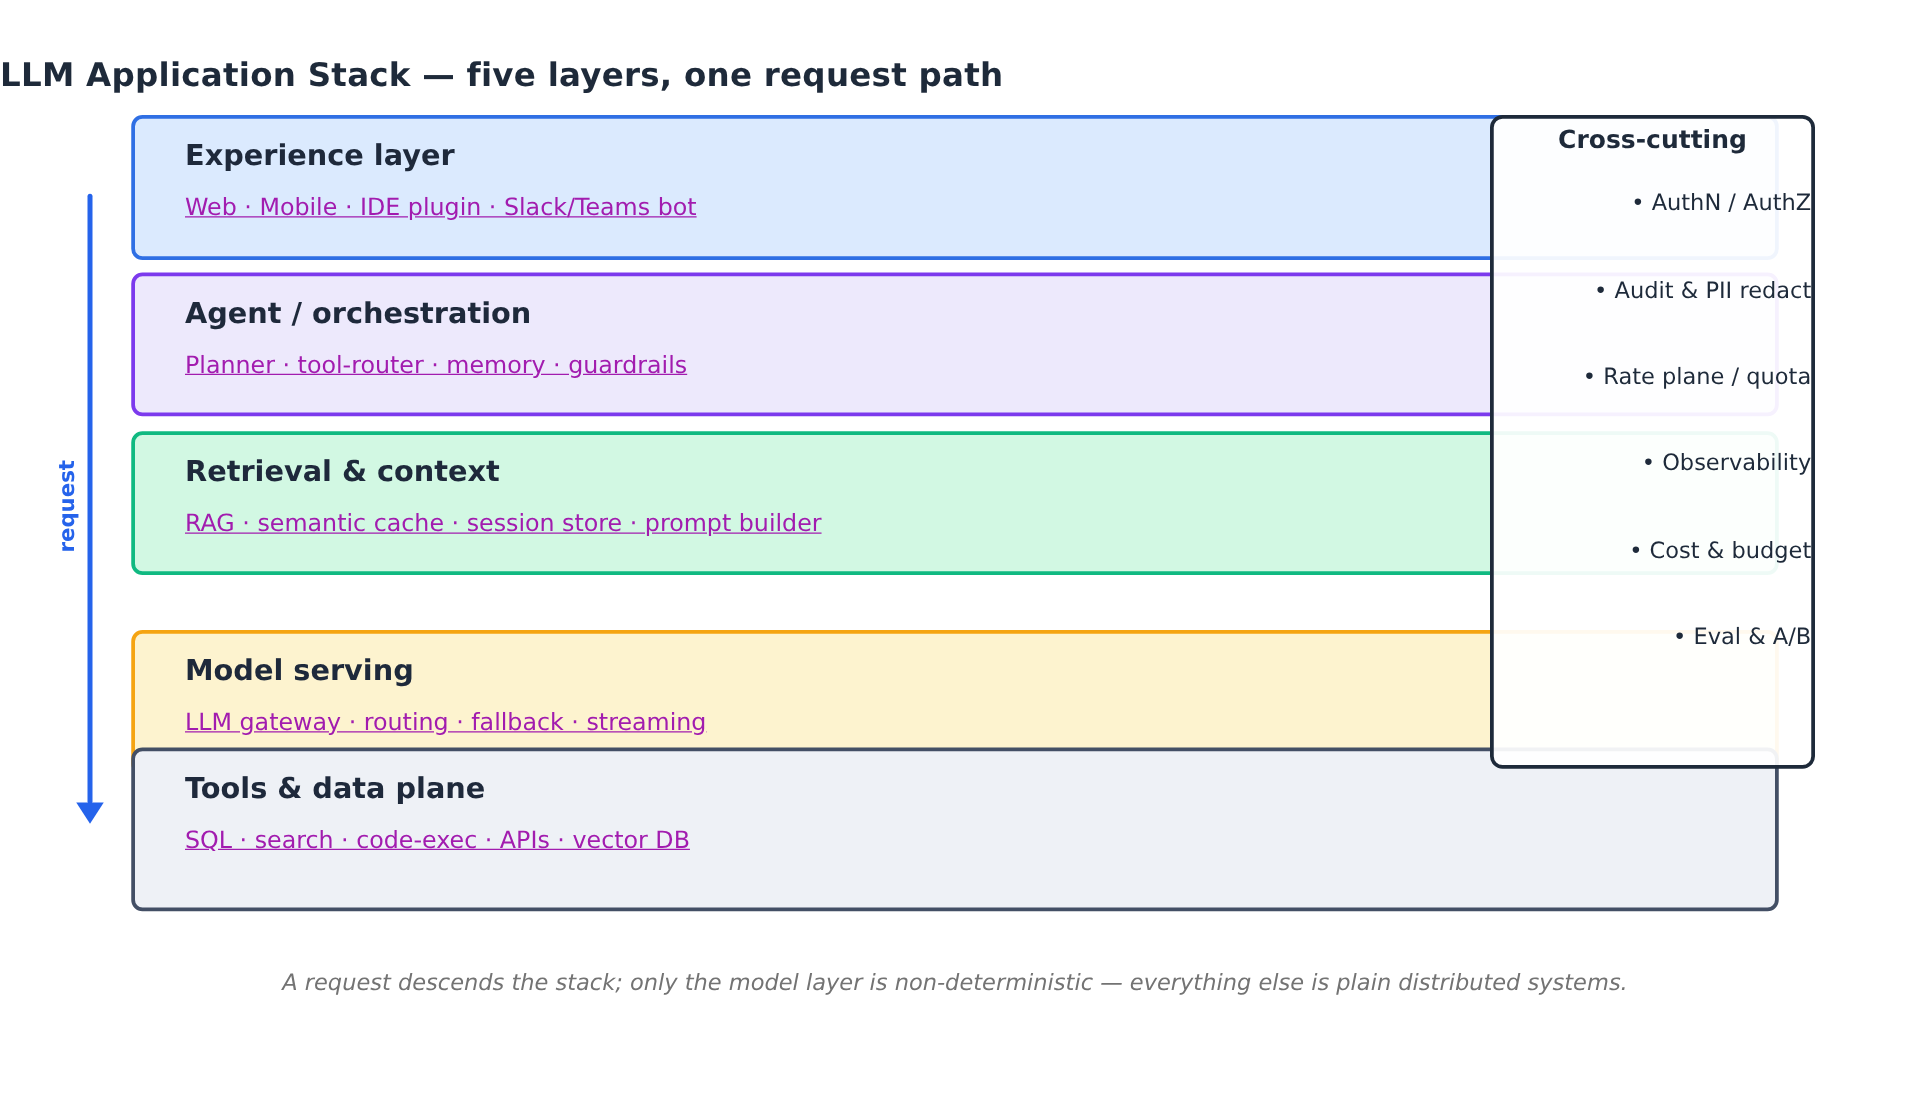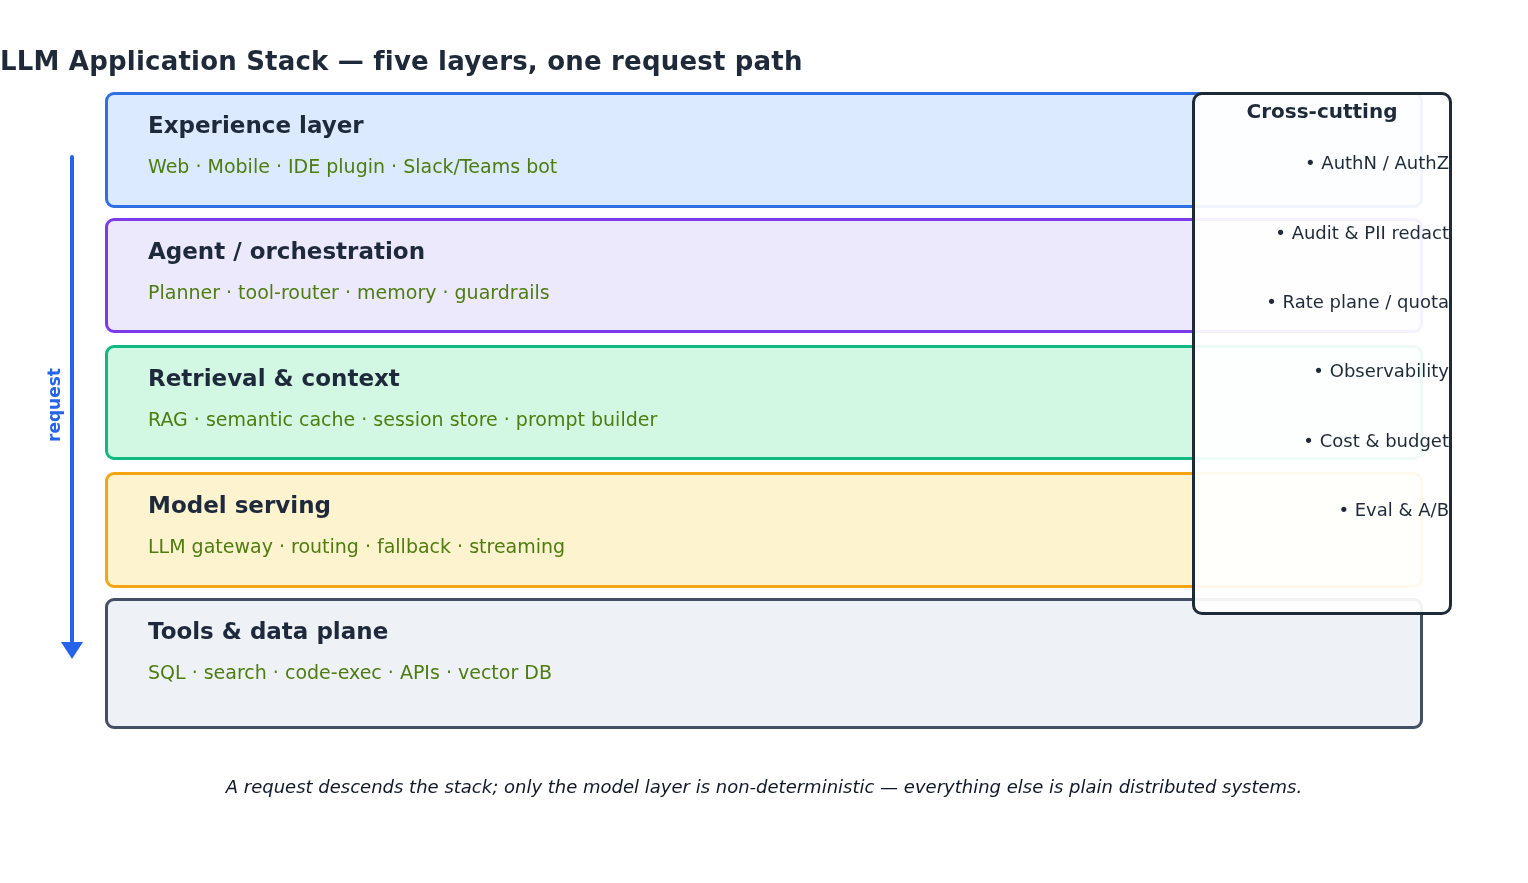--- a/index.html
+++ b/index.html
@@ -16,21 +16,21 @@
   .layer {
     position:absolute; left:105px; width:1318px; box-sizing:border-box;
     border:3px solid #701a75; border-radius:9px; padding:16px 0 0 40px; z-index:1;
   }
   .layer-0 { top:92px;  height:116px; }
   .layer-1 { top:218px; height:115px; }
   .layer-2 { top:345px; height:115px; }
   .layer-3 { top:472px; height:116px; }
   .layer-4 { top:598px; height:131px; }
   .layer-title { font-size:23px; line-height:29px; font-weight:bold; color:#1e293b; }
-  .layer-sub   { font-size:19px; line-height:22px; color:#4d7c0f; margin-top:15px; }
+  .layer-sub   { font-size:19px; line-height:22px; color:#a21caf; margin-top:15px;text-decoration:underline; }
   
   .panel {
     position:absolute; left:1163px; top:92px; width:260px; height:523px;
     box-sizing:border-box; background:rgba(255,255,255,0.93);
     border:3px solid #1e2a3a; border-radius:10px; z-index:2;margin-left:29px;
   }
   .panel-title {
     margin-top:3px; width:100%; text-align:center;
     font-size:20px; line-height:26px; font-weight:bold; color:#1e2a3a;
   }
@@ -50,21 +50,21 @@
     border-top:17px solid #2563eb;
   }
   .request-label {
     position:absolute; left:54px; top:405px;
     transform:translate(-50%,-50%) rotate(-90deg); transform-origin:center;
     color:#2563eb; font-weight:bold; font-size:17px; white-space:nowrap; z-index:1;
   }
   
   .footer-note {
     position:absolute; top:776px; left:0; width:100%; text-align:center;
-    font-style:italic; font-size:18px; color:#0f172a;
+    font-style:italic; font-size:18px; color:#737373;
   }
 </style>
 </head>
 <body>
 
 <div class="canvas">
 
   <div class="diagram-title">LLM Application Stack — five layers, one request path</div>
 
   <div class="arrow-line"></div>
@@ -79,21 +79,21 @@
   <div class="layer layer-1" style="border-color: rgb(124, 58, 237); background-color: rgb(237, 233, 252);">
     <div class="layer-title">Agent / orchestration</div>
     <div class="layer-sub">Planner · tool-router · memory · guardrails</div>
   </div>
 
   <div class="layer layer-2" style="border-color: rgb(16, 185, 129); background-color: rgb(210, 248, 227);">
     <div class="layer-title">Retrieval &amp; context</div>
     <div class="layer-sub">RAG · semantic cache · session store · prompt builder</div>
   </div>
 
-  <div class="layer layer-3" style="border-color: rgb(245, 164, 18); background-color: rgb(253, 243, 207);">
+  <div class="layer layer-3" style="border-color: rgb(245, 164, 18); background-color: rgb(253, 243, 207); margin-top: 32px;">
     <div class="layer-title">Model serving</div>
     <div class="layer-sub">LLM gateway · routing · fallback · streaming</div>
   </div>
 
   <div class="layer layer-4" style="border-color: rgb(67, 79, 101); background-color: rgb(238, 241, 246);">
     <div class="layer-title">Tools &amp; data plane</div>
     <div class="layer-sub">SQL · search · code-exec · APIs · vector DB</div>
   </div>
 
   <div class="panel">

